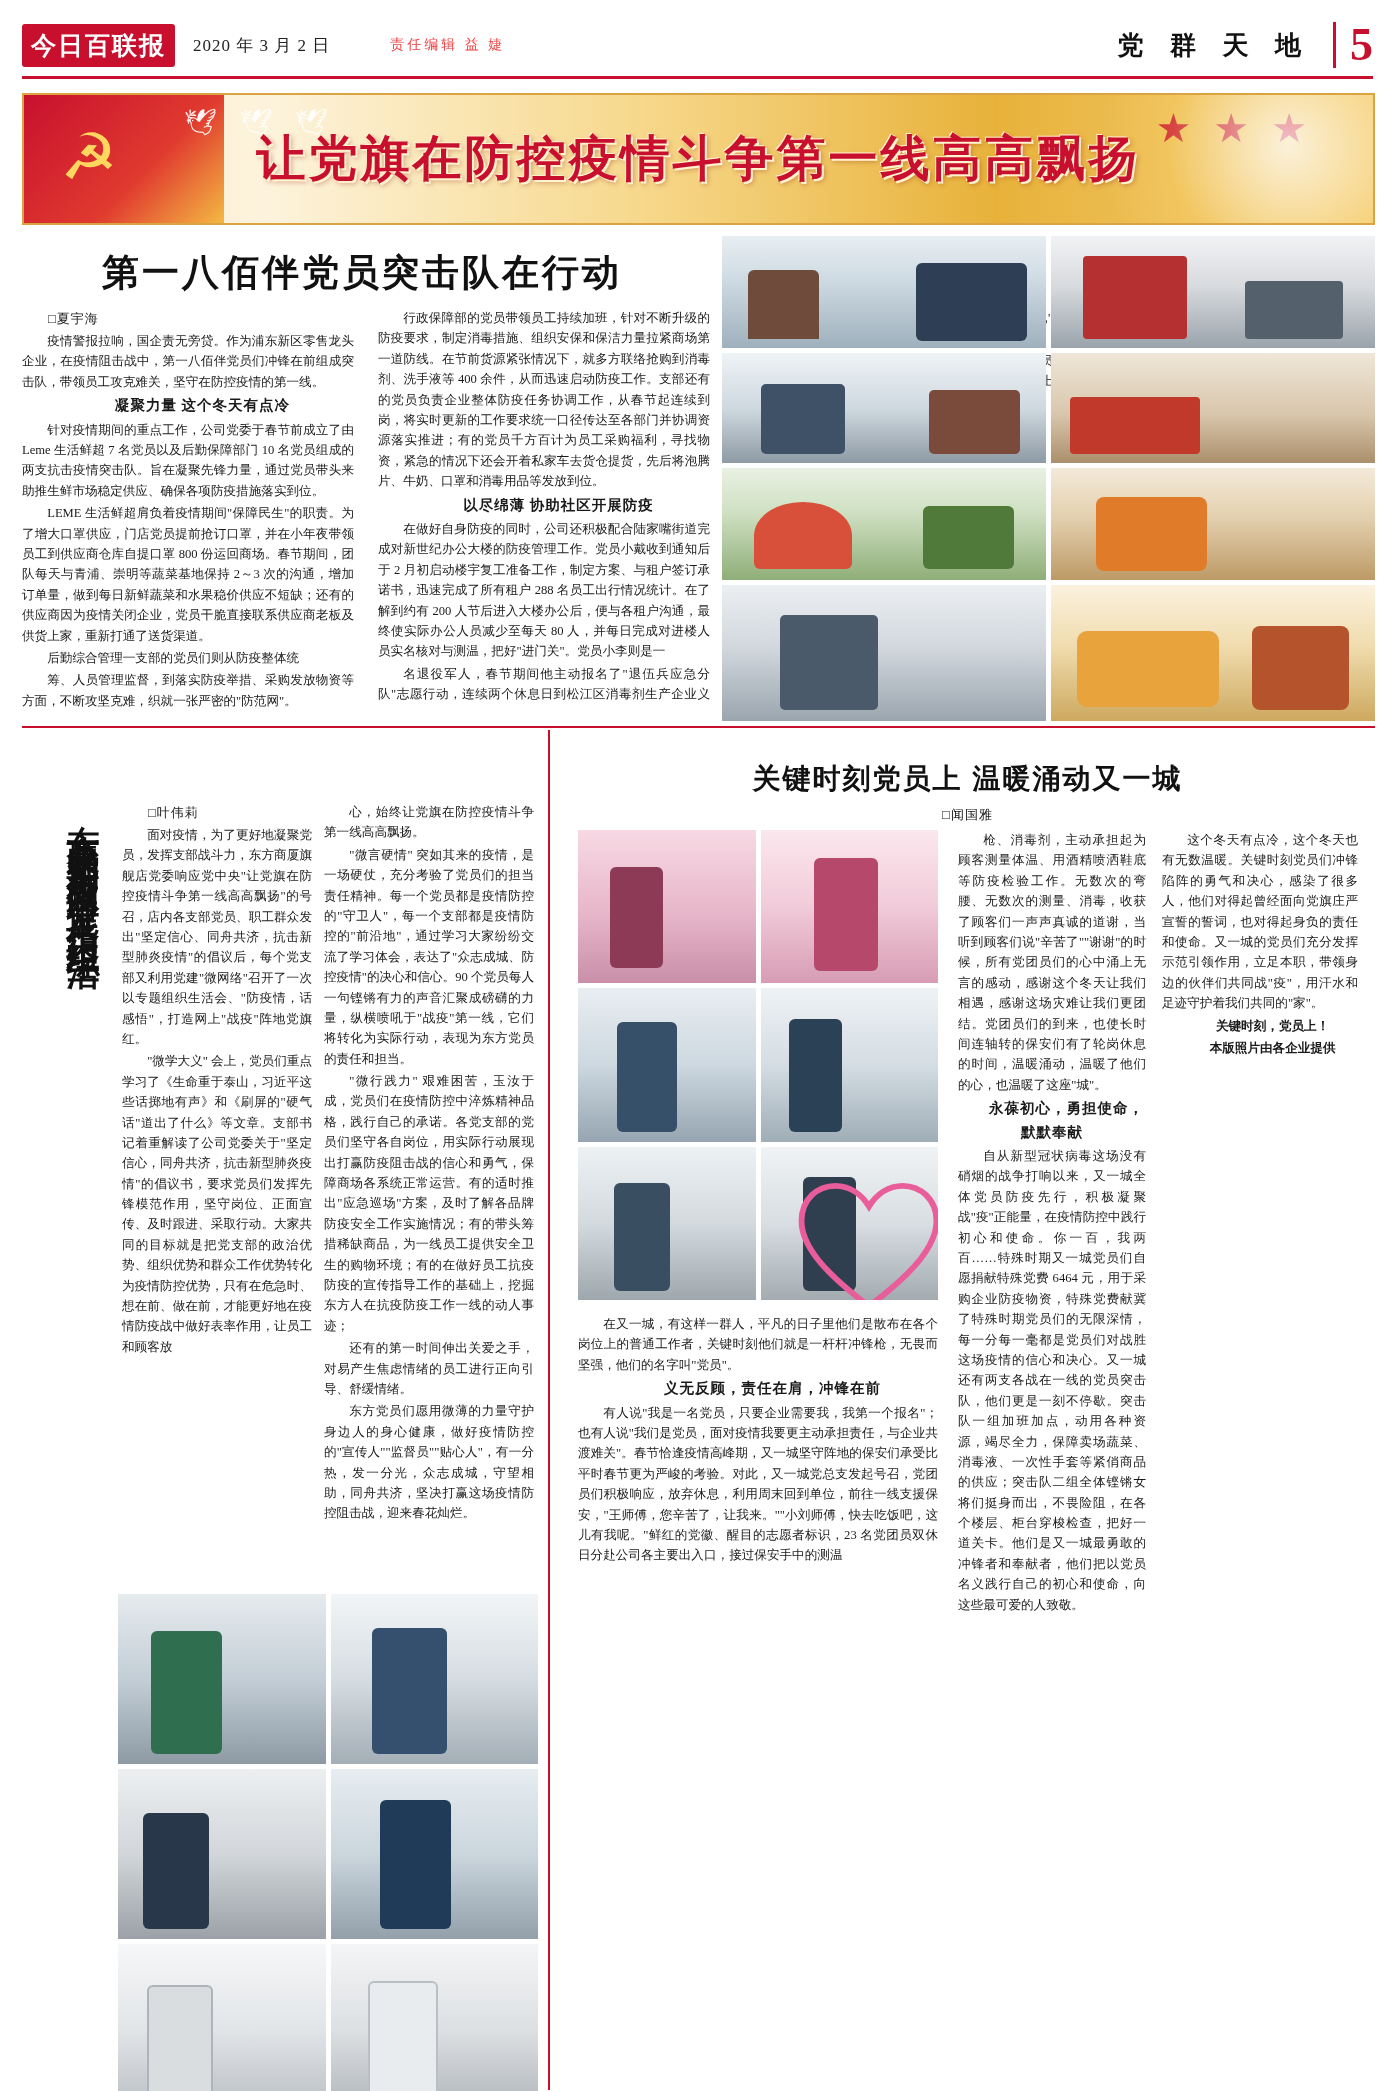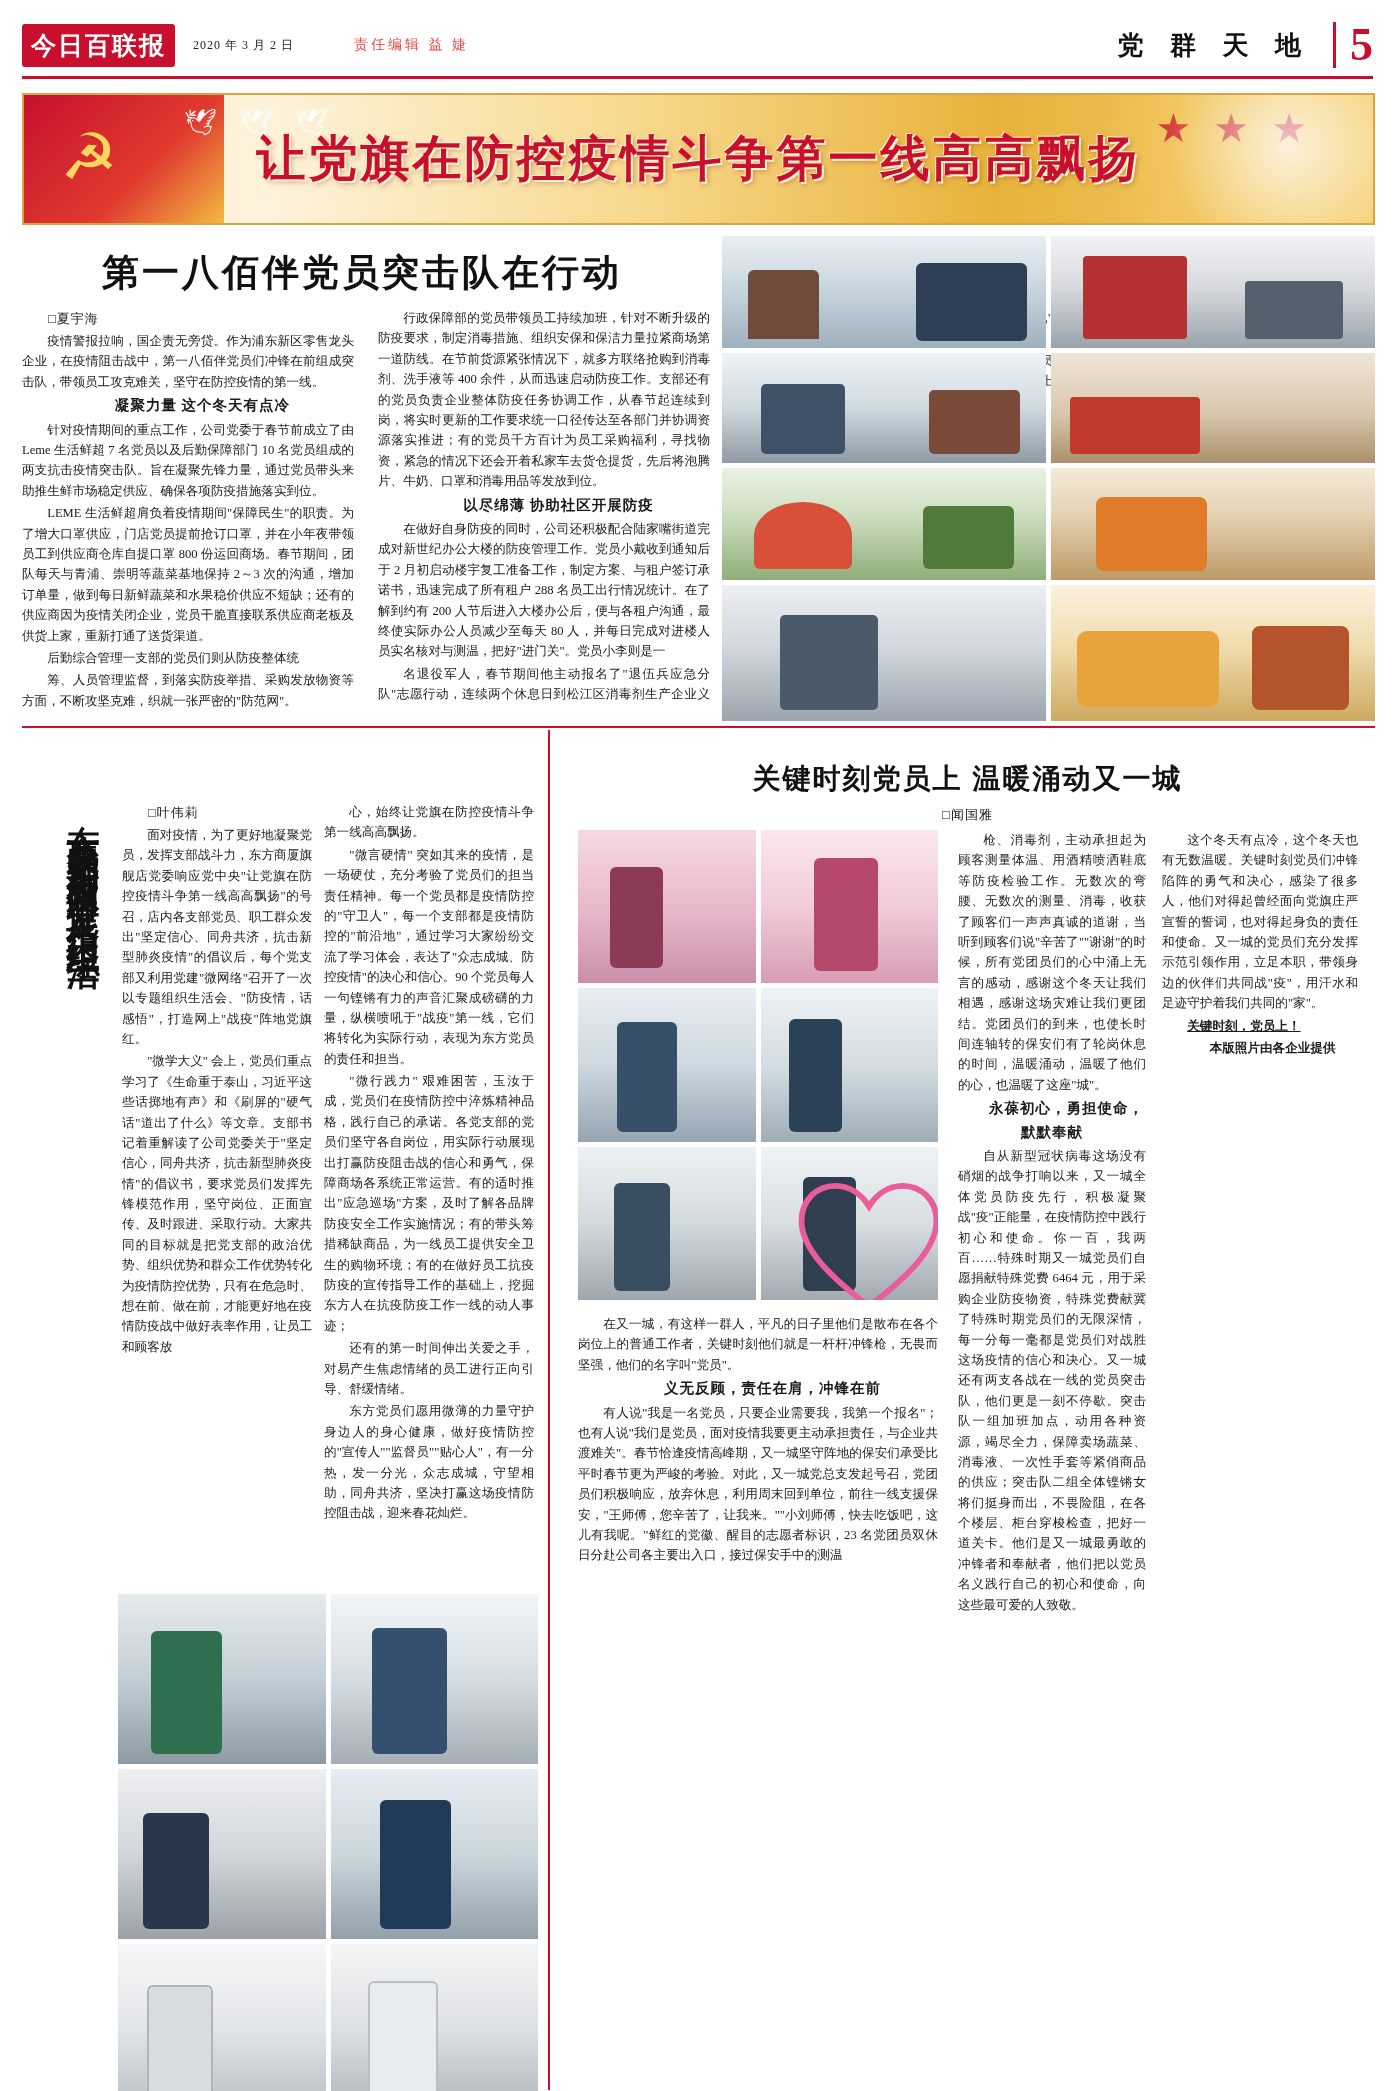--- a/index.html
+++ b/index.html
@@ -2,21 +2,21 @@
 <html><head>
 <meta charset="utf-8">
 <style>
   html,body{margin:0;padding:0;background:#fff;}
   body{width:1397px;height:2091px;font-family:"Liberation Serif",serif;color:#111;position:relative;overflow:hidden;}
   .page{width:1397px;height:2091px;position:relative;padding:0;box-sizing:border-box;}
 
   
   .masthead{position:relative;height:62px;margin:14px 24px 0 22px;border-bottom:3px solid #c8102e;display:flex;align-items:center;}
   .logo{background:#c8102e;color:#fff;font-family:"Liberation Serif",serif;font-weight:bold;font-size:25px;letter-spacing:2px;padding:5px 9px;border-radius:3px;white-space:nowrap;}
-  .issue-date{font-size:12px;margin-left:18px;color:#222;letter-spacing:1px;}
+  .issue-date{font-size:17px;margin-left:18px;color:#222;letter-spacing:1px;}
   .editor{font-size:14px;margin-left:60px;color:#ef4444;letter-spacing:3px;}
   .section-title{margin-left:auto;font-size:26px;font-weight:bold;letter-spacing:10px;color:#111;}
   .page-num-box{margin-left:22px;border-left:3px solid #c8102e;padding-left:14px;}
   .page-num{font-size:46px;font-weight:bold;color:#c8102e;line-height:1;font-family:"Liberation Serif",serif;}
 
   
   .banner{position:relative;margin:14px 22px 0 22px;height:128px;border:2px solid #d9a441;
     background:linear-gradient(90deg,#fbe9c6 0%,#fdf3dc 18%,#f7d98e 45%,#e8b23a 72%,#f3cf7b 100%);
     overflow:hidden;display:flex;align-items:center;justify-content:center;}
   .banner .flagpatch{position:absolute;left:0;top:0;width:200px;height:100%;
@@ -109,21 +109,21 @@
   .r4{background:linear-gradient(180deg,#eef2f5 0%,#d4dde3 50%,#9fadb7 100%);}
   .r4:after{content:"";position:absolute;left:16%;top:20%;width:30%;height:74%;background:#2b4256;border-radius:6px;}
   .r5{background:linear-gradient(180deg,#edf1f4 0%,#d3dade 50%,#9ea7ad 100%);}
   .r5:after{content:"";position:absolute;left:20%;top:24%;width:32%;height:70%;background:#3a4e62;border-radius:6px;}
   .r6{background:linear-gradient(180deg,#f0f3f5 0%,#d8dee2 50%,#a3abb1 100%);position:relative;}
   .r6:after{content:"";position:absolute;left:24%;top:20%;width:30%;height:74%;background:#2f3f4f;border-radius:6px;}
   .heart{position:absolute;right:-6px;bottom:-12px;width:150px;height:132px;z-index:4;pointer-events:none;}
   .a3-col-a{position:absolute;left:18px;top:580px;width:360px;height:760px;}
   .a3-col-b{position:absolute;left:398px;top:96px;width:188px;height:1244px;}
   .a3-col-c{position:absolute;left:602px;top:96px;width:196px;height:1244px;}
-  .closing{font-weight:bold;text-indent:0;margin-top:6px;text-decoration:underline;}
+  .closing{font-weight:bold;text-align:center;text-indent:0;margin-top:6px;}
   .credit{text-align:center;text-indent:0;font-weight:bold;margin-top:4px;}
 </style>
 </head>
 <body>
 
 <div class="page">
 
   <div class="masthead">
     <div class="logo">今日百联报</div>
     <div class="issue-date">2020 年 3 月 2 日</div>

